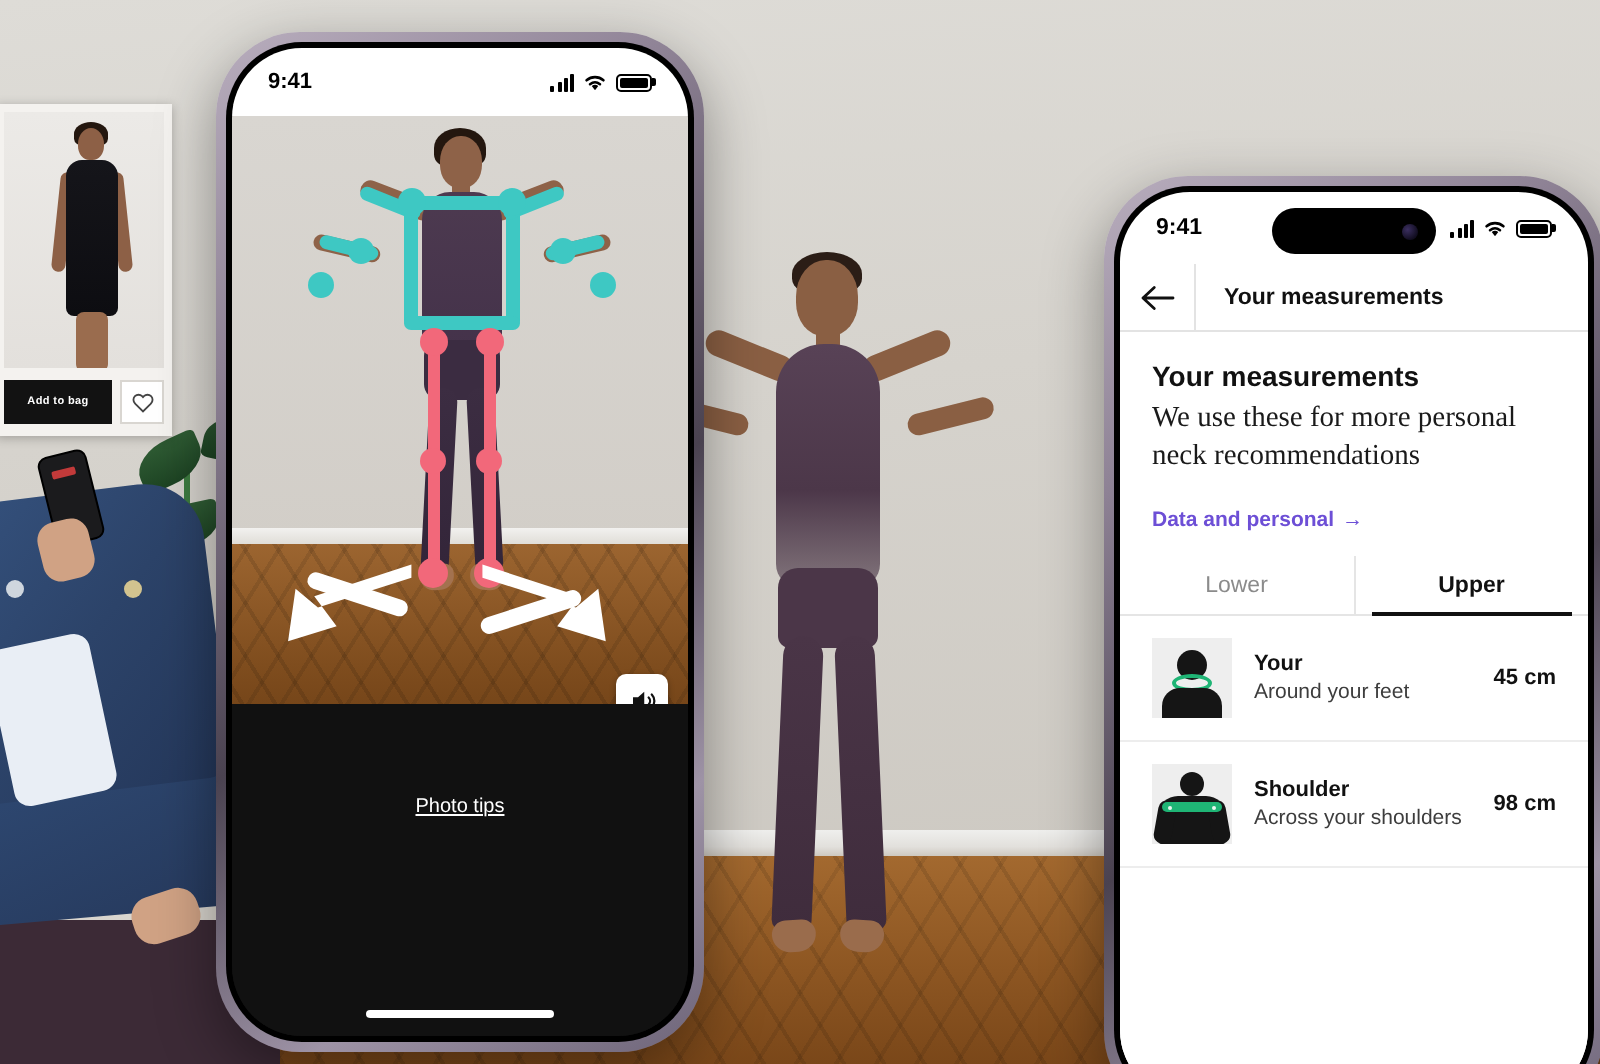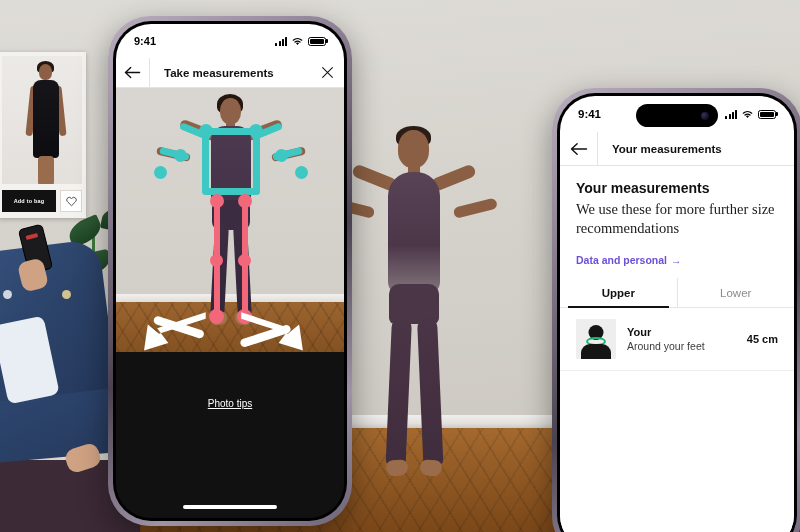--- a/index.html
+++ b/index.html
@@ -371,33 +371,20 @@
               <path d="M12 16.5l3-3.7a4.7 4.7 0 00-6 0z" fill="#000"></path>
               <path d="M4.2 7.4a12 12 0 0115.6 0" stroke="#000" stroke-width="2.4" fill="none" stroke-linecap="round"></path>
               <path d="M7.4 11a7.6 7.6 0 019.2 0" stroke="#000" stroke-width="2.4" fill="none" stroke-linecap="round"></path>
             </svg>
             <span class="batt">
                 <span></span>
               </span>
           </span>
         </div>
 
-        <div class="navbar">
-          <div class="nav-back">
-            <svg width="17" height="13" viewBox="0 0 24 18">
-              <path d="M9.5 2L2 9l7.5 7M2 9h20" stroke="#111" stroke-width="1.9" fill="none" stroke-linecap="round" stroke-linejoin="round"></path>
-            </svg>
-          </div>
-          <div class="nav-title">Take measurements</div>
-          <div class="nav-close">
-            <svg width="13" height="13" viewBox="0 0 24 24">
-              <path d="M3 3l18 18M21 3L3 21" stroke="#111" stroke-width="1.9" stroke-linecap="round"></path>
-            </svg>
-          </div>
-        </div>
 
         <div class="camera-view">
           <div class="cv-baseboard"></div>
           <div class="cv-floor"></div>
 
           <div>
             <div class="subj s-armL"></div>
               <div class="subj s-armL2"></div>
             <div class="subj s-armR"></div>
               <div class="subj s-armR2"></div>
@@ -501,46 +488,63 @@
             <svg width="18" height="14" viewBox="0 0 24 18">
               <path d="M9.5 2L2 9l7.5 7M2 9h20" stroke="#111" stroke-width="1.9" fill="none" stroke-linecap="round" stroke-linejoin="round"></path>
             </svg>
           </div>
           <div class="nav-title">Your measurements</div>
         </div>
 
         <div class="m-body">
           <div class="m-intro">
             <div class="m-h1">Your measurements</div>
-            <div class="m-sub">We use these for more further size recommendations</div>
+            <div class="m-sub">We use these for more personal neck recommendations</div>
             <div class="m-consent">
               <span>Data and personal</span>
               <span>→</span>
             </div>
           </div>
 
           <div class="tabs">
+            <div class="tab">Lower</div>
             <div class="tab active">Upper</div>
-            <div class="tab">Lower</div>
           </div>
 
           <div class="m-row">
             <div class="m-thumb">
               <span class="th-head" style="top:6px; width:15px; height:15px;"></span>
               <span class="th-ring" style="top:18px; width:20px; height:9px;"></span>
               <span class="th-shoulders" style="top:25px; width:30px; height:15px;
                     border-radius:9px 9px 0 0;"></span>
             </div>
             <div class="m-texts">
               <div class="m-name">Your</div>
               <div class="m-desc">Around your feet</div>
             </div>
             <div class="m-val">45 cm</div>
           </div>
 
 
+          <div class="m-row">
+            <div class="m-thumb">
+              <span class="th-head" style="top:4px; width:12px; height:12px;"></span>
+              <span class="th-shoulders" style="top:16px; width:34px; height:24px;
+                    border-radius:10px 10px 2px 2px;"></span>
+              <span class="th-shoulders" style="top:18px; left:2px; transform:none; width:9px;
+                    height:22px; border-radius:5px; background:#151515; transform:rotate(10deg);"></span>
+              <span class="th-shoulders" style="top:18px; left:29px; transform:none; width:9px;
+                    height:22px; border-radius:5px; background:#151515; transform:rotate(-10deg);"></span>
+              <span class="th-band" style="top:19px; width:30px; height:5px;"></span>
+            </div>
+            <div class="m-texts">
+              <div class="m-name">Shoulder</div>
+              <div class="m-desc">Across your shoulders</div>
+            </div>
+            <div class="m-val">98 cm</div>
+          </div>
         </div>
 
       </div>
     </div>
   </div>
 
 </div>
 
 </body></html>

